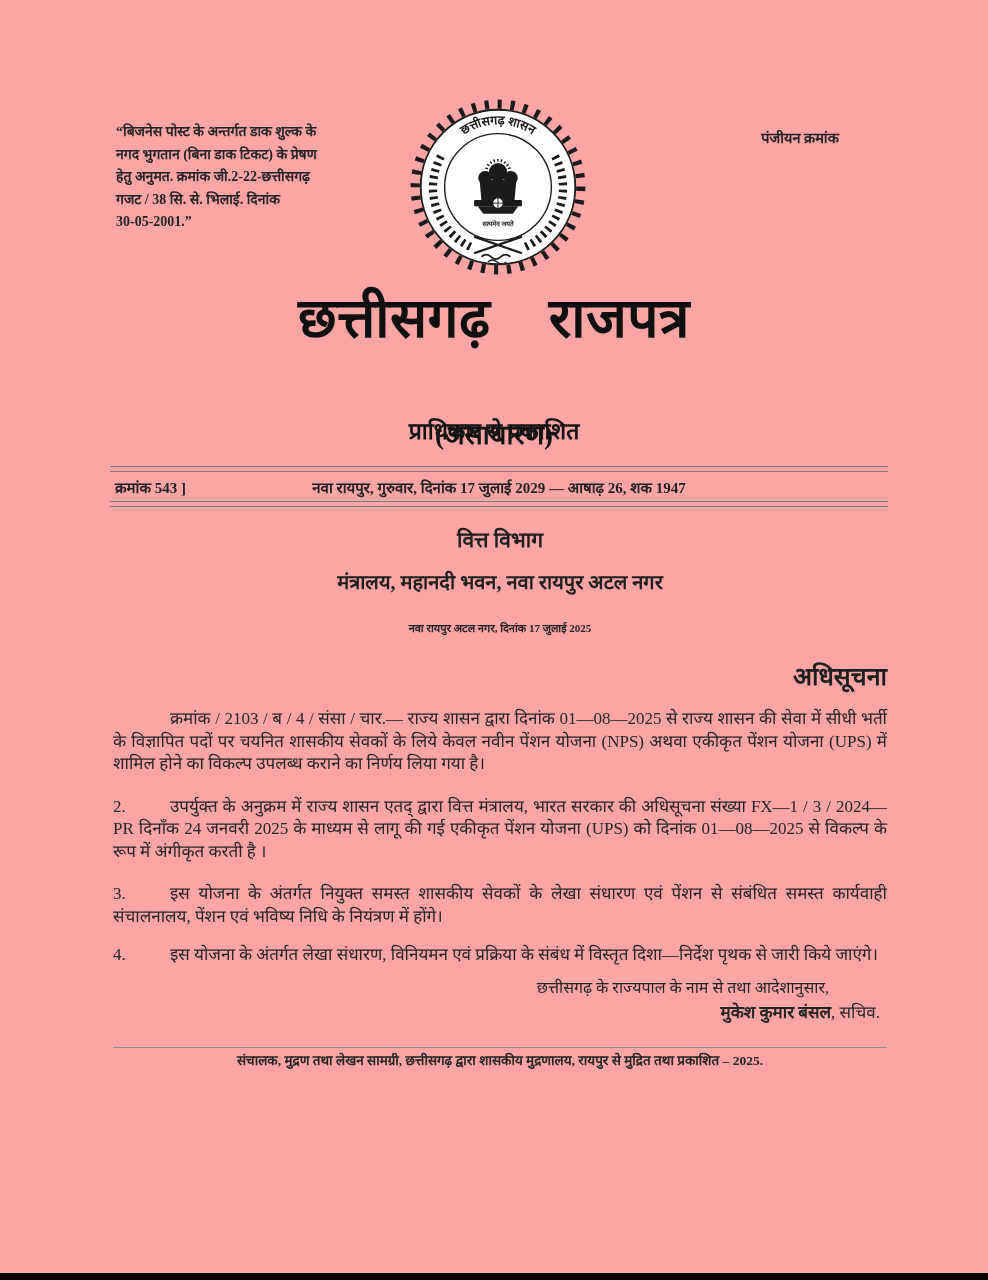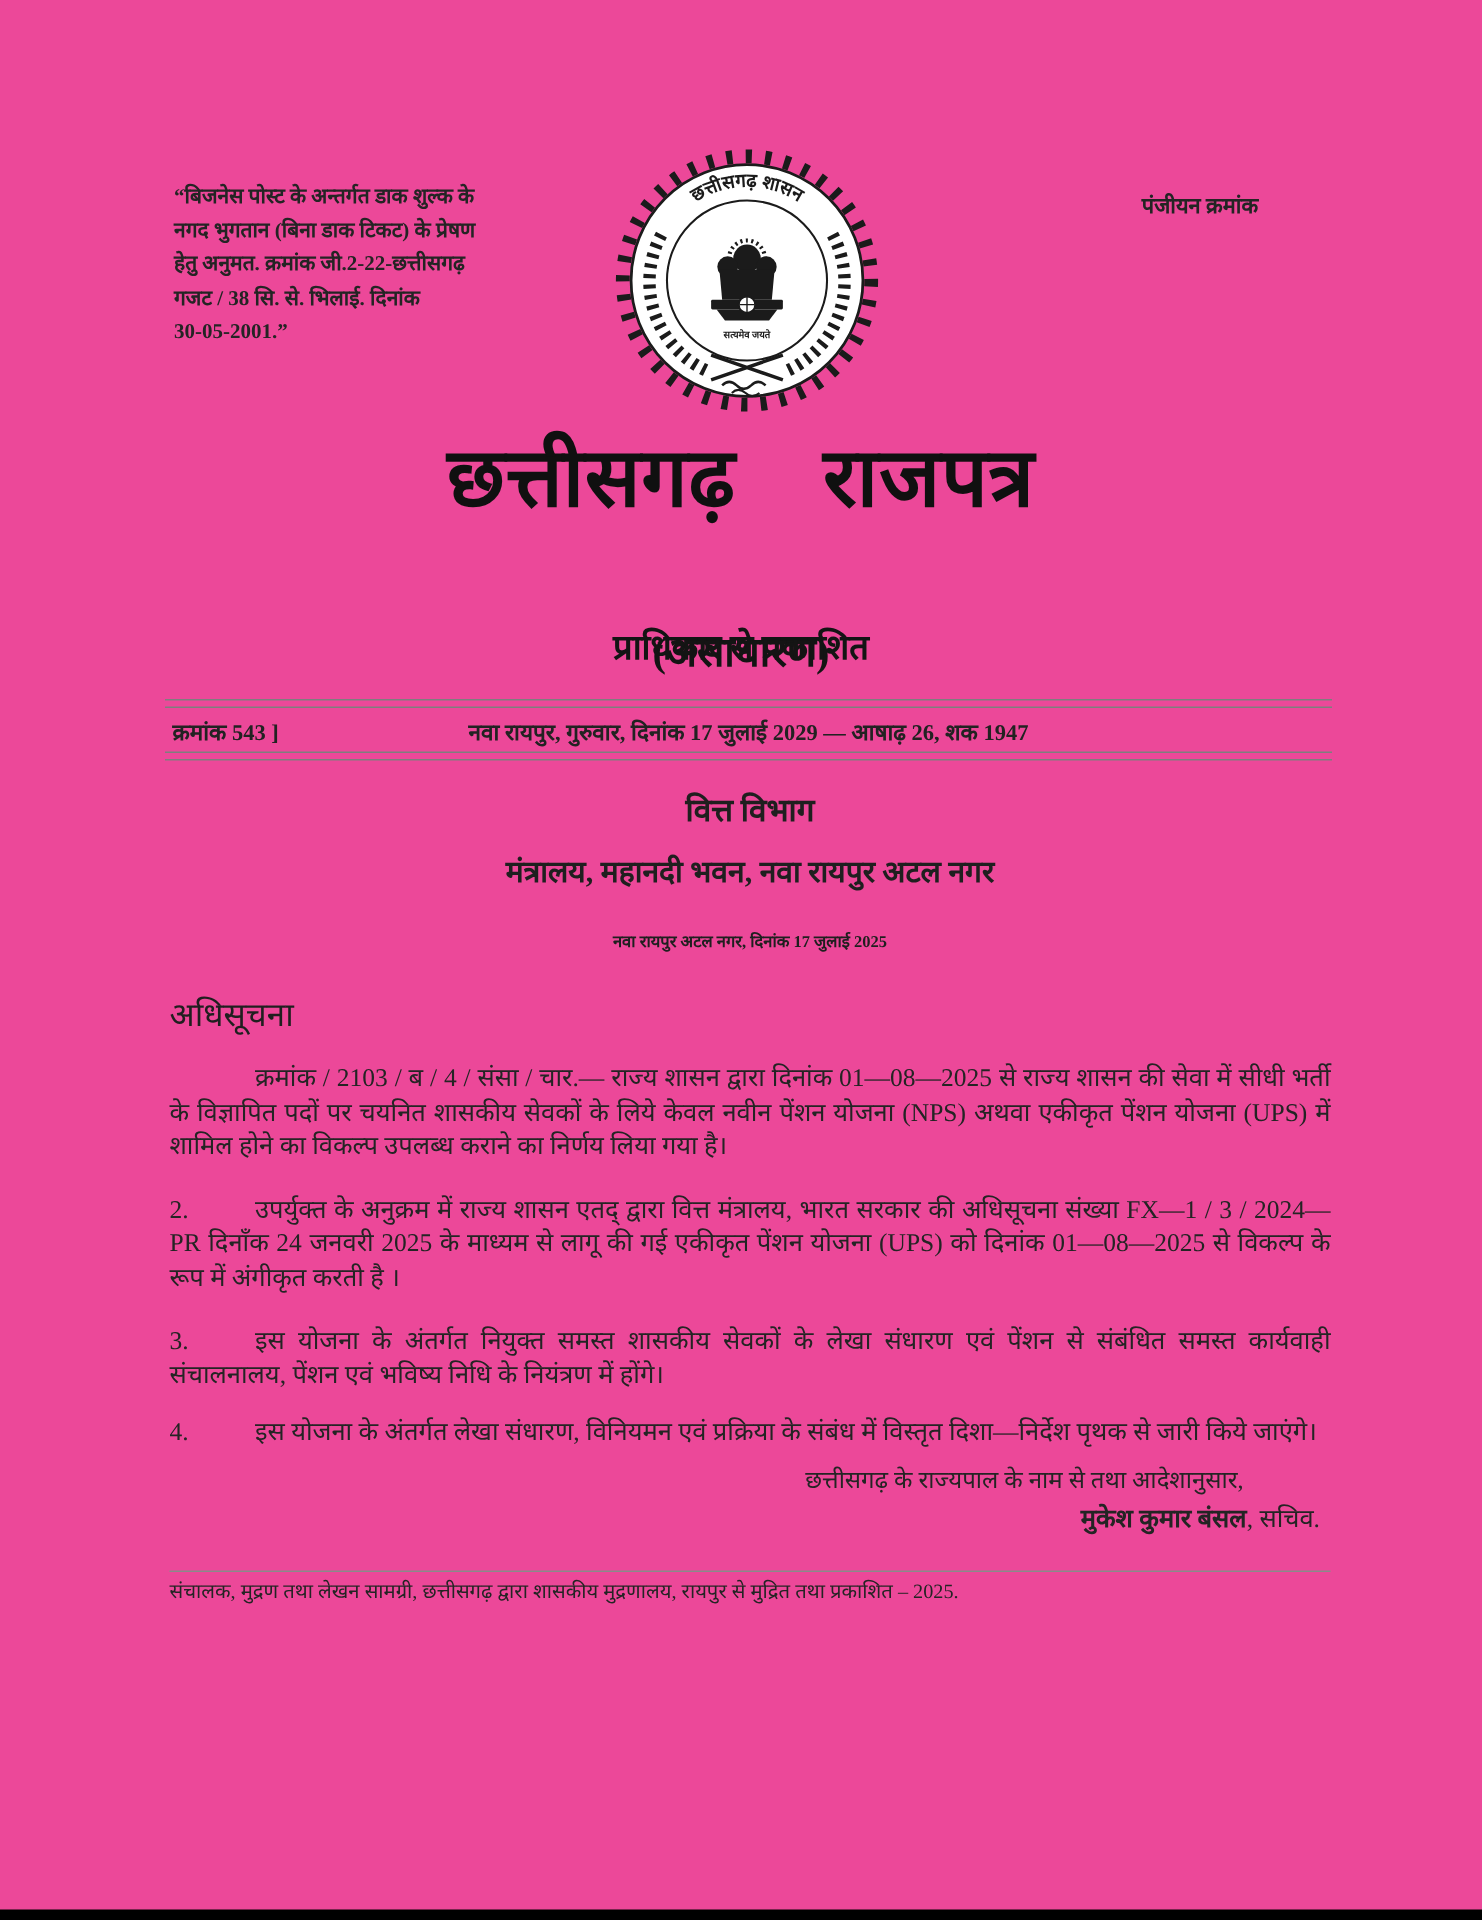--- a/index.html
+++ b/index.html
@@ -4,21 +4,21 @@
 <style>
   html, body { margin: 0; padding: 0; }
   body {
     width: 988px; height: 1280px;
     background: #ffffff;
     font-family: "Liberation Serif", "DejaVu Serif", serif;
     color: #1f1f1f;
     position: relative;
     overflow: hidden;
   }
-  .page { position: absolute; inset: 0; background: #ec4899; }
+  .page { position: absolute; inset: 0; background: #fca5a5; }
 
   
   .postal-note {
     position: absolute; left: 116px; top: 121px; width: 246px;
     font-size: 14px; line-height: 22.5px; font-weight: 700; color: #242424;
   }
 
   
   .registration {
     position: absolute; left: 648px; top: 127px; width: 304px;
@@ -56,21 +56,21 @@
     font-size: 15px; font-weight: 700; color: #222;
   }
   .issue-serial { position: absolute; left: 2px; top: 0; }
   .issue-dateline { display: block; text-align: center; }
 
   
   .content { position: absolute; top: 528px; left: 113px; width: 774px; }
   .dept-name  { text-align: center; font-size: 21px; line-height: 24px; font-weight: 700; }
   .dept-addr  { text-align: center; font-size: 20px; line-height: 24px; font-weight: 700; margin-top: 18px; }
   .place-date { text-align: center; font-size: 11px; line-height: 24px; font-weight: 700; margin-top: 22px; }
-  .notif-head { text-align: left; font-size: 22px; line-height: 26px; font-weight: 400; margin-top: 24px; }
+  .notif-head { text-align: right; font-size: 25px; line-height: 26px; font-weight: 700; margin-top: 24px; }
 
   .para {
     margin: 20px 0 0 0; font-size: 17px; line-height: 22.5px;
     text-align: justify; color: #242424;
   }
   .para.first { margin-top: 18px; }
   .para.fourth { margin-top: 16px; }
   .pnum { display: inline-block; min-width: 57px; }
 
   .sig-order {
@@ -80,21 +80,21 @@
   .sig-name-line {
     text-align: right; padding-right: 7px; margin-top: 3px;
     font-size: 17px; line-height: 22.5px; color: #242424;
   }
   .sig-name { font-weight: 700; }
 
   .page-number { text-align: center; font-size: 15px; font-weight: 700; margin-top: 162px; line-height: 22px; }
 
   .footer-rule { margin-top: 22px; border-top: 1.5px solid #8a8a8a; height: 0; }
   .imprint {
-    text-align: left; font-size: 13.5px; font-weight: 400;
+    text-align: center; font-size: 13.5px; font-weight: 700;
     margin-top: 3px; line-height: 20px; color: #242424;
   }
 
   .bottom-bar { position: absolute; left: 0; bottom: 0; width: 100%; height: 7px; background: #000; }
 </style>
 </head>
 <body>
 
 <div class="page">
 

